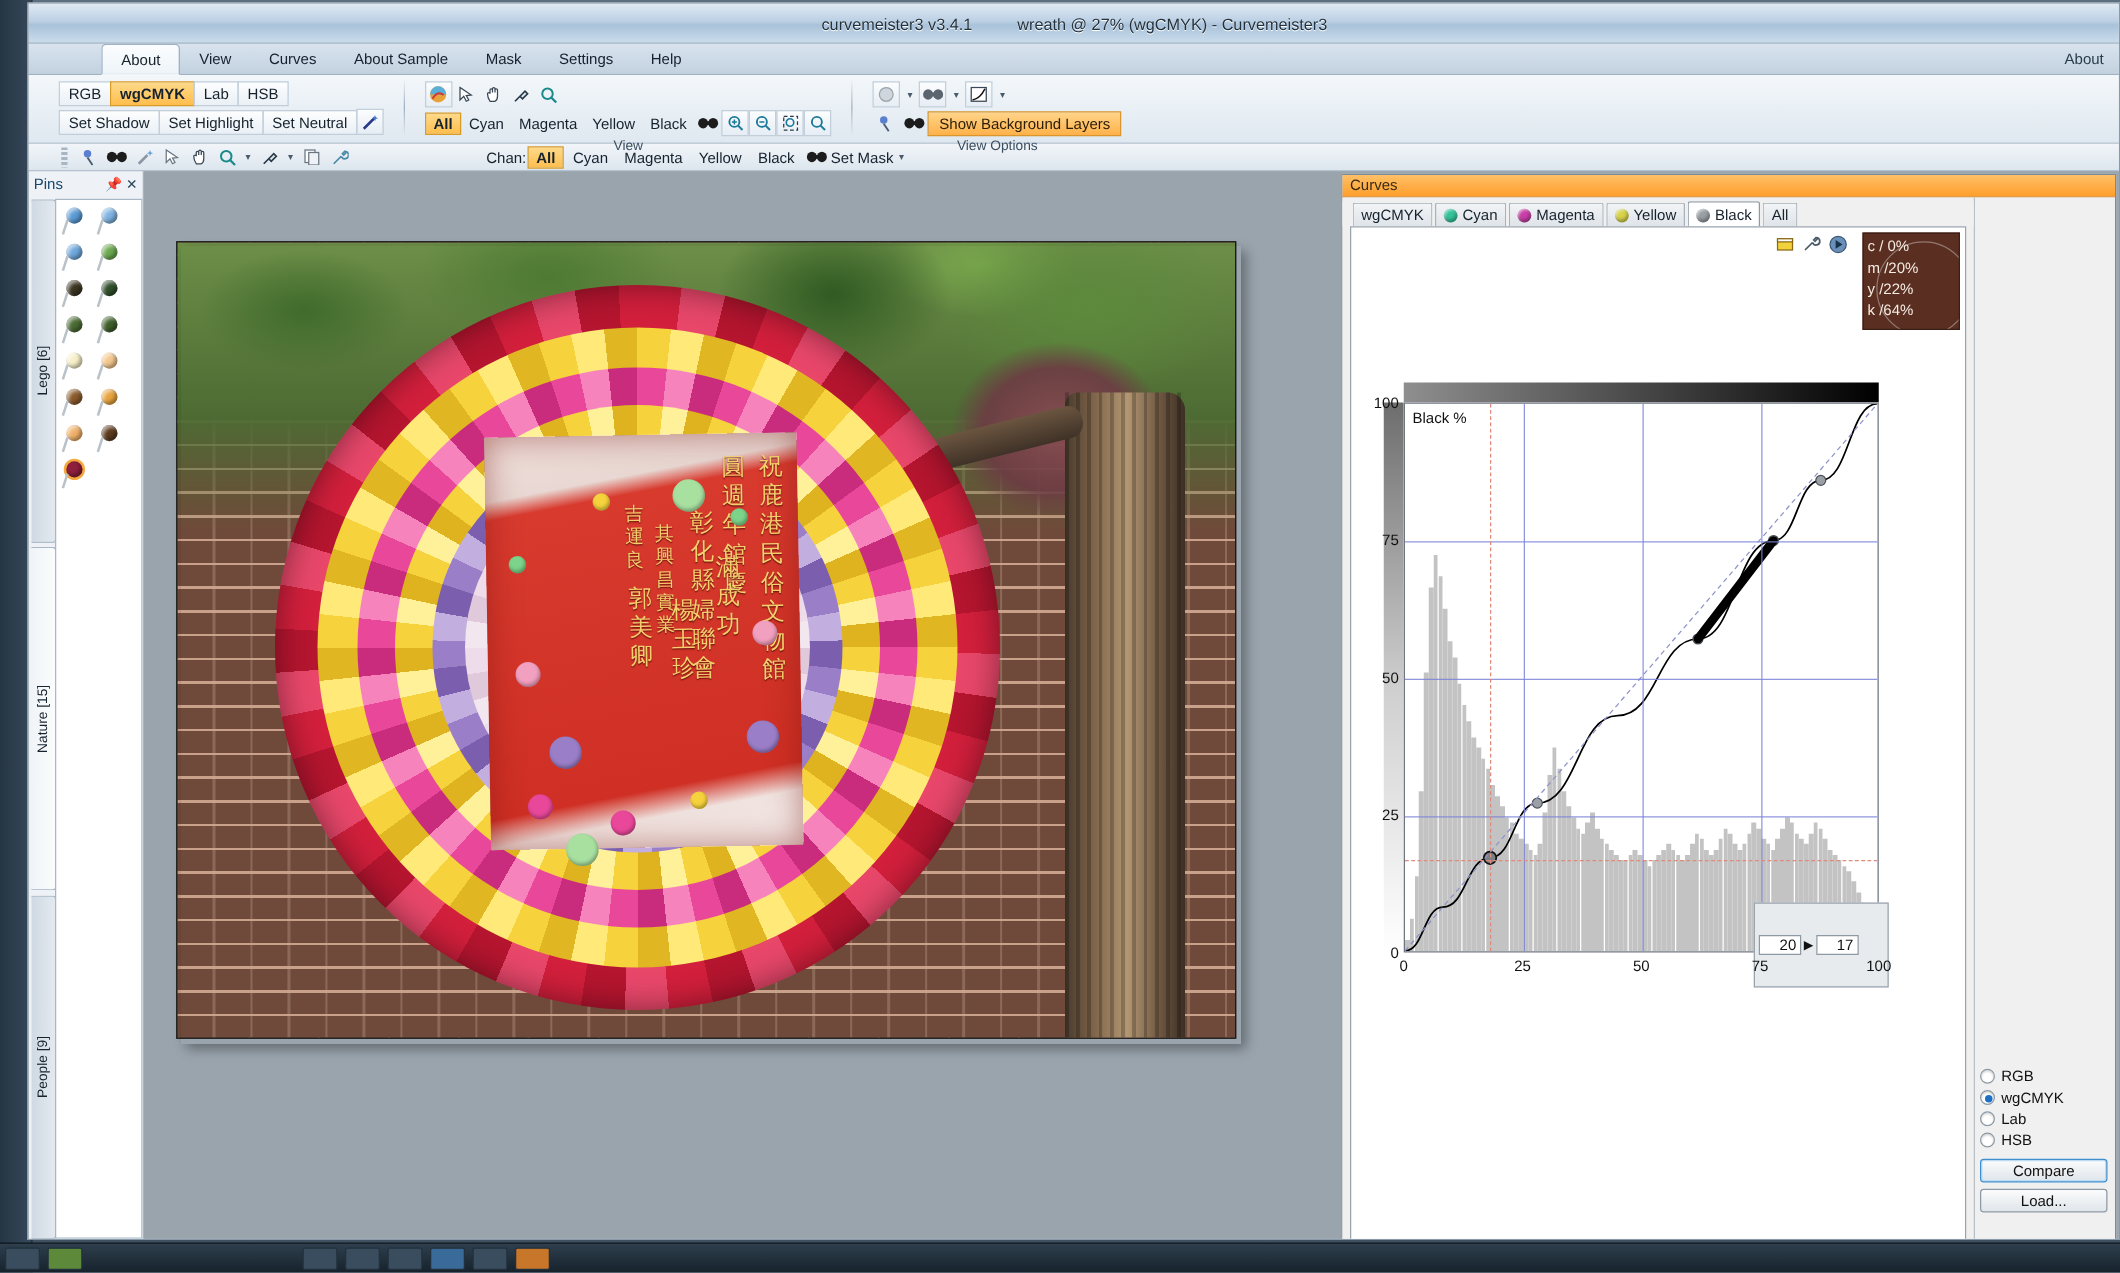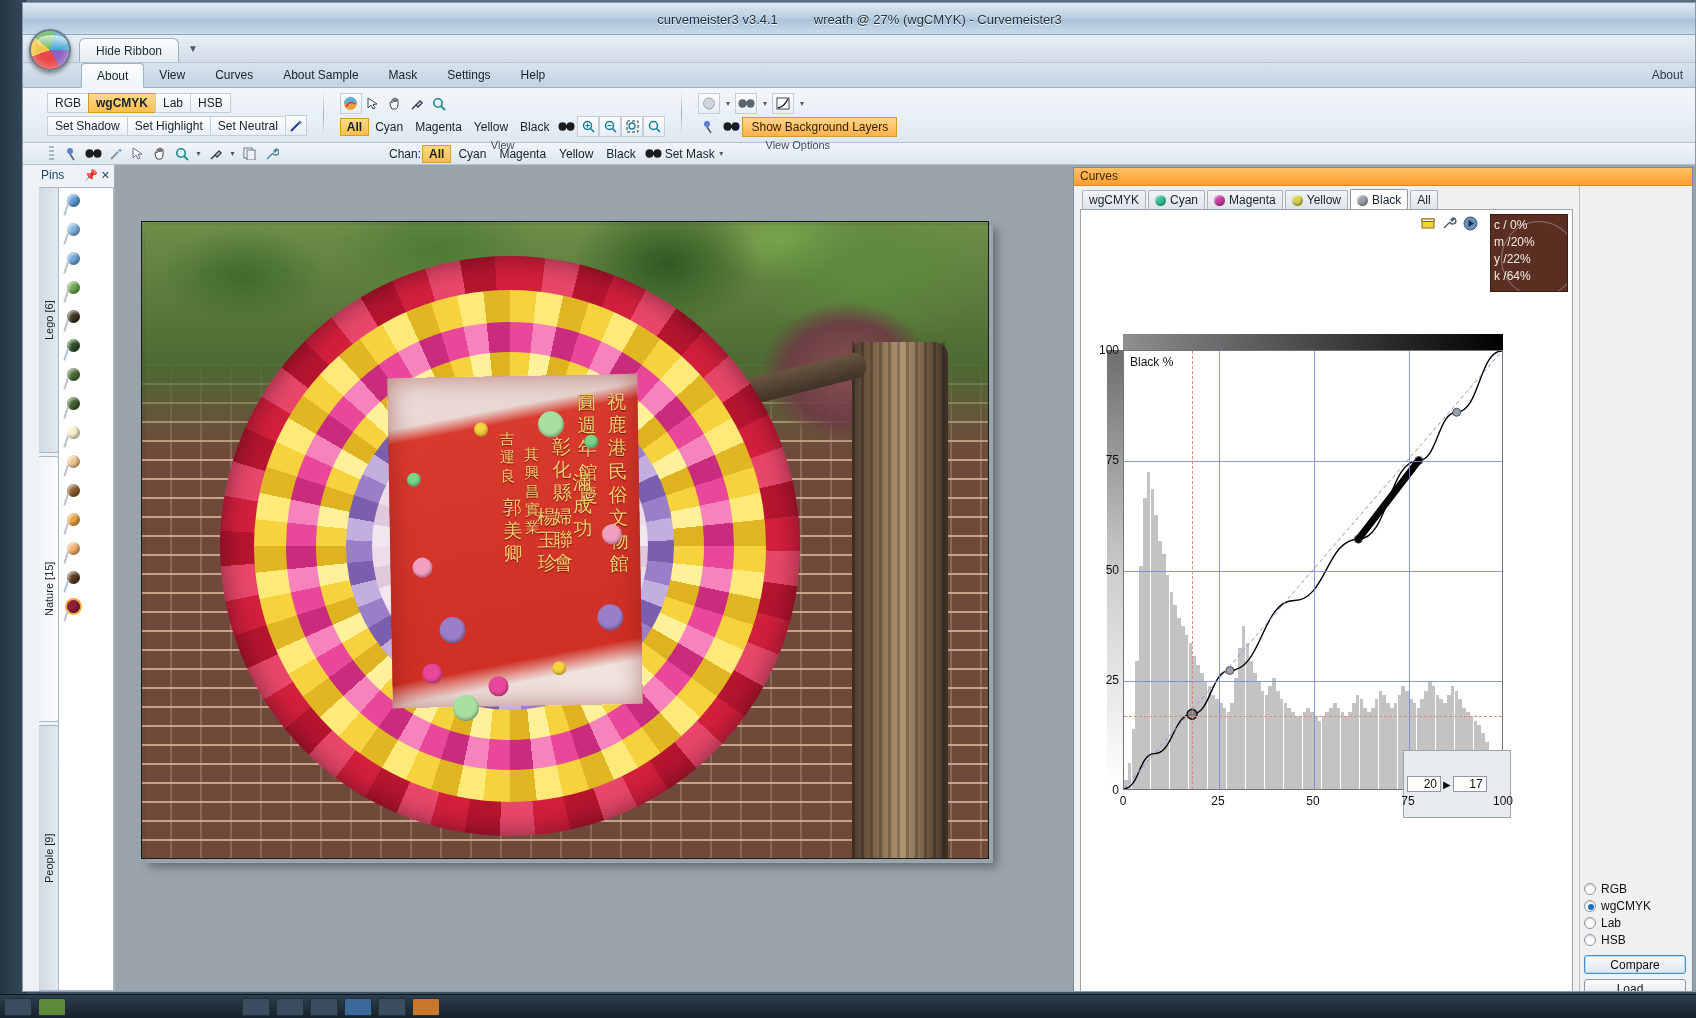--- a/index.html
+++ b/index.html
@@ -144,21 +144,21 @@
   .tb-icon{ width:21px; height:19px; display:inline-flex; align-items:center; justify-content:center; font-size:12px; color:#2a3a48;}
   .tb-caret{ font-size:8px; color:#4a5c6c; width:11px; text-align:center;}
   #toolbar2 .chan-label{ margin-left:106px; font-size:12px; color:#16222d;}
 
   
   #work-area{ flex:1; position:relative; display:flex; background:#9aa4ad; overflow:hidden;}
 
   
   #pins-panel{
     width:92px; flex:0 0 92px; background:#eef1f5; border-right:1px solid #9fb0bf;
-    display:flex; flex-direction:column;padding-left:14px;
+    display:flex; flex-direction:column;
   }
   #pins-header{
     height:20px; display:flex; align-items:center; padding:0 4px;
     font-size:12px; color:#16496e; background:#eef1f5;
   }
   #pins-header .ttl{ flex:1;}
   #pins-header .hicon{ font-size:11px; color:#2c4a63; margin-left:3px;}
   #pins-body{ flex:1; display:flex; background:#eef1f5; padding:2px 0 0 2px;}
   #pins-vtabs{ width:20px; display:flex; flex-direction:column; gap:3px;}
   .vtab{
@@ -384,27 +384,20 @@
 
 <div id="app-window">
 
   <div id="title-bar">
     <div class="title-center">
       <span>curvemeister3 v3.4.1</span>
       <span>wreath @ 27% (wgCMYK) - Curvemeister3</span>
     </div>
   </div>
 
-  <div id="ribbon-top">
-    <div id="app-orb"></div>
-    <div id="hide-ribbon-tab">
-      <span>Hide Ribbon</span>
-    </div>
-    <div id="ribbon-dropdown-arrow">▼</div>
-  </div>
 
   <div id="ribbon-tabs">
     <div class="rtab active">
         <span>About</span>
       </div>
     <div class="rtab">
         <span>View</span>
       </div>
     <div class="rtab">
         <span>Curves</span>

